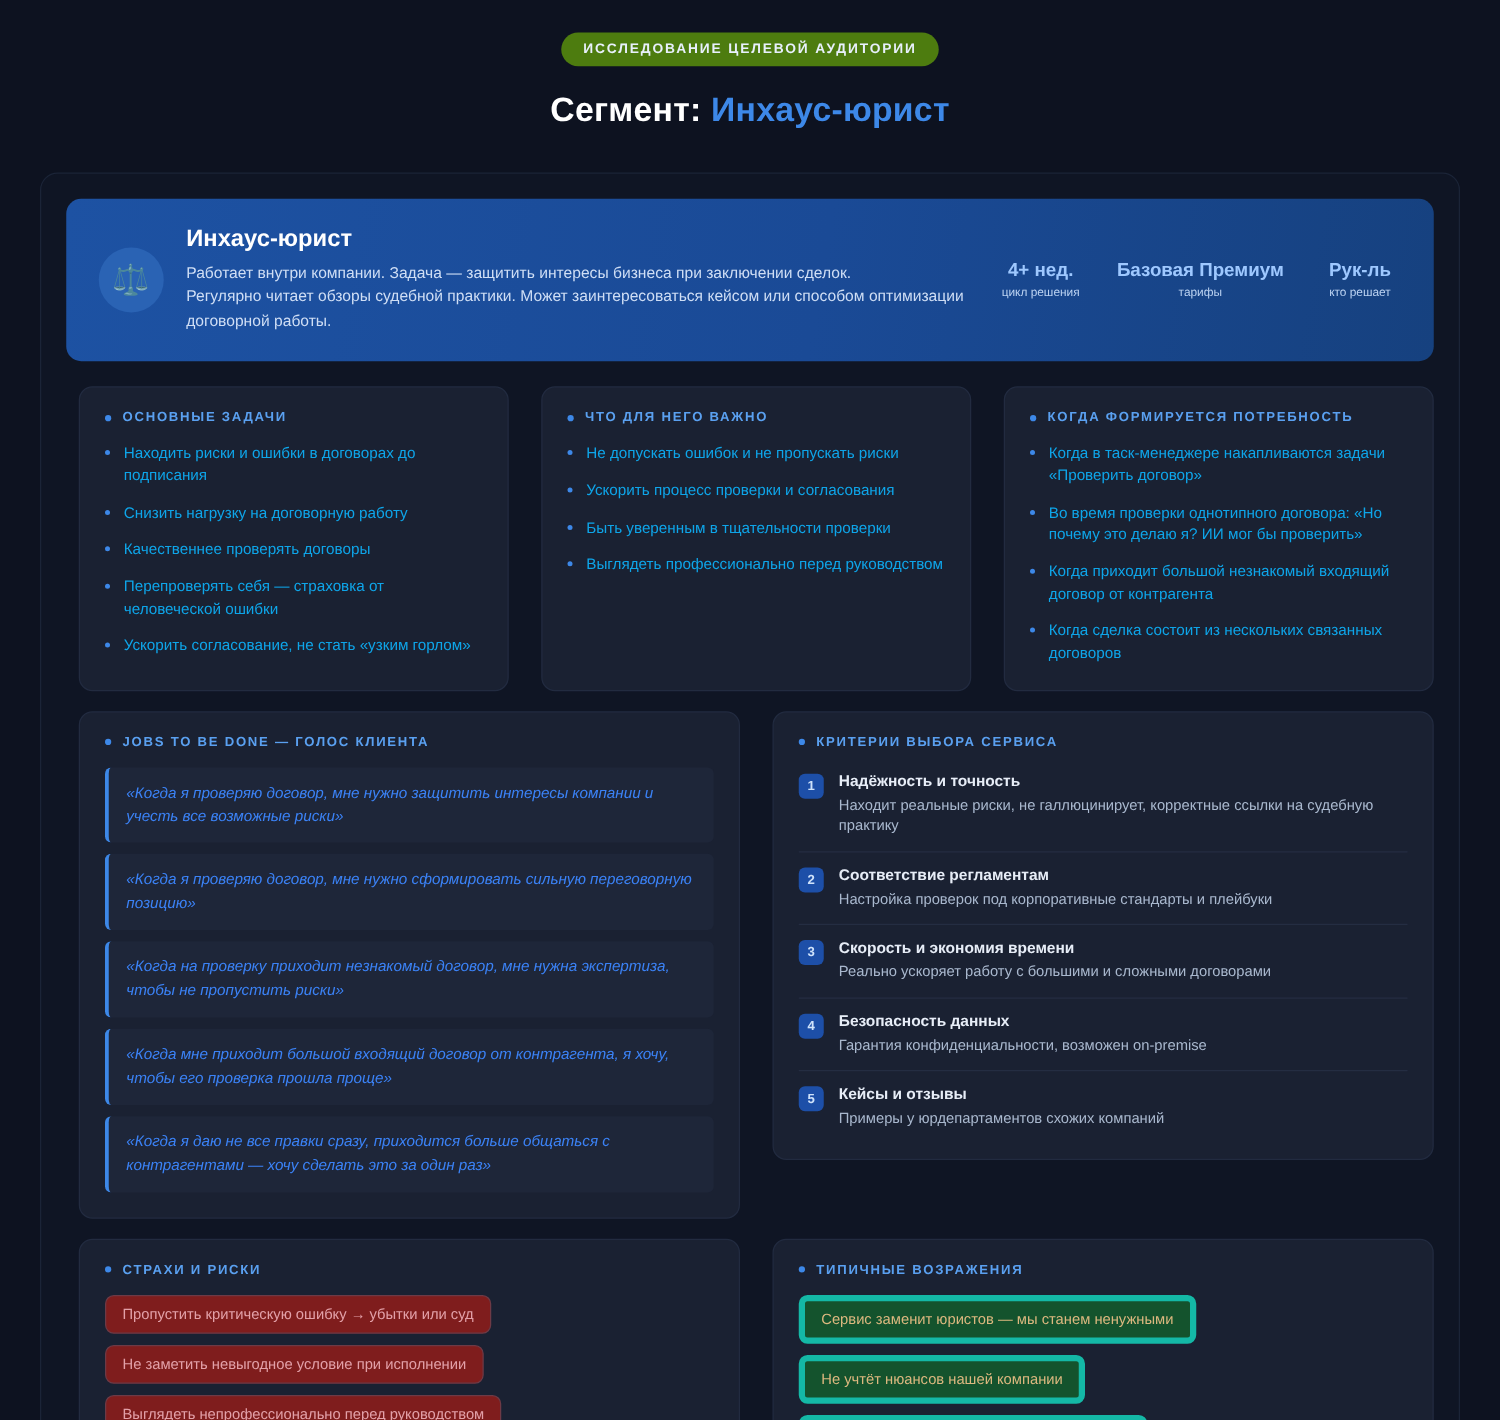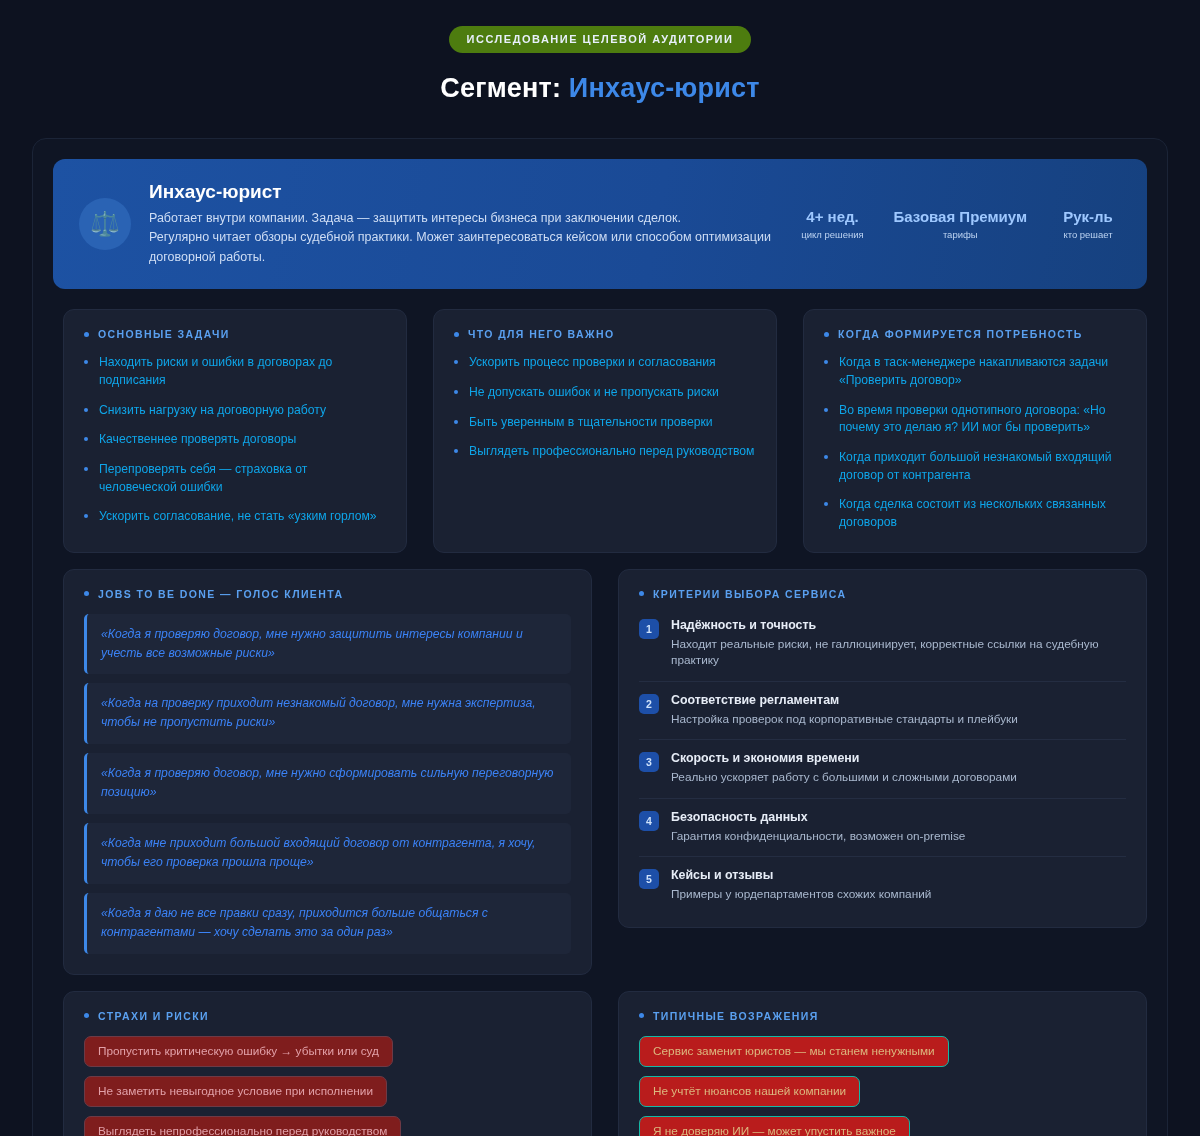--- a/index.html
+++ b/index.html
@@ -202,22 +202,22 @@
     border-radius: 7px;
     line-height: 1.2;
     white-space: nowrap;
   }
   .chip-fear {
     background: #7f1d1d;
     border: 1px solid #6d3a46;
     color: #e2a0a8;
   }
   .chip-objection {
-    background: #b91c1c;
-    border: 1px solid #14b8a6;
+    background: #14532d;
+    border: 5px solid #14b8a6;
     color: #dcb87f;
   }
 </style>
 </head>
 <body>
 
 <div class="page">
 
   <div class="header">
     <div class="eyebrow">ИССЛЕДОВАНИЕ ЦЕЛЕВОЙ АУДИТОРИИ</div>
@@ -267,22 +267,22 @@
           <li>Ускорить согласование, не стать «узким горлом»</li>
         </ul>
       </div>
 
       <div class="card">
         <div class="card-title">
           <span class="dot"></span>
           <span>ЧТО ДЛЯ НЕГО ВАЖНО</span>
         </div>
         <ul class="bullet-list">
+          <li>Не допускать ошибок и не пропускать риски</li>
           <li>Ускорить процесс проверки и согласования</li>
-          <li>Не допускать ошибок и не пропускать риски</li>
           <li>Быть уверенным в тщательности проверки</li>
           <li>Выглядеть профессионально перед руководством</li>
         </ul>
       </div>
 
       <div class="card">
         <div class="card-title">
           <span class="dot"></span>
           <span>КОГДА ФОРМИРУЕТСЯ ПОТРЕБНОСТЬ</span>
         </div>
@@ -298,22 +298,22 @@
 
     <div class="row-2">
 
       <div class="card">
         <div class="card-title">
           <span class="dot"></span>
           <span>JOBS TO BE DONE — ГОЛОС КЛИЕНТА</span>
         </div>
         <div>
           <div class="quote">«Когда я проверяю договор, мне нужно защитить интересы компании и учесть все возможные риски»</div>
+          <div class="quote">«Когда я проверяю договор, мне нужно сформировать сильную переговорную позицию»</div>
           <div class="quote">«Когда на проверку приходит незнакомый договор, мне нужна экспертиза, чтобы не пропустить риски»</div>
-          <div class="quote">«Когда я проверяю договор, мне нужно сформировать сильную переговорную позицию»</div>
           <div class="quote">«Когда мне приходит большой входящий договор от контрагента, я хочу, чтобы его проверка прошла проще»</div>
           <div class="quote">«Когда я даю не все правки сразу, приходится больше общаться с контрагентами — хочу сделать это за один раз»</div>
         </div>
       </div>
 
       <div class="card">
         <div class="card-title">
           <span class="dot"></span>
           <span>КРИТЕРИИ ВЫБОРА СЕРВИСА</span>
         </div>

